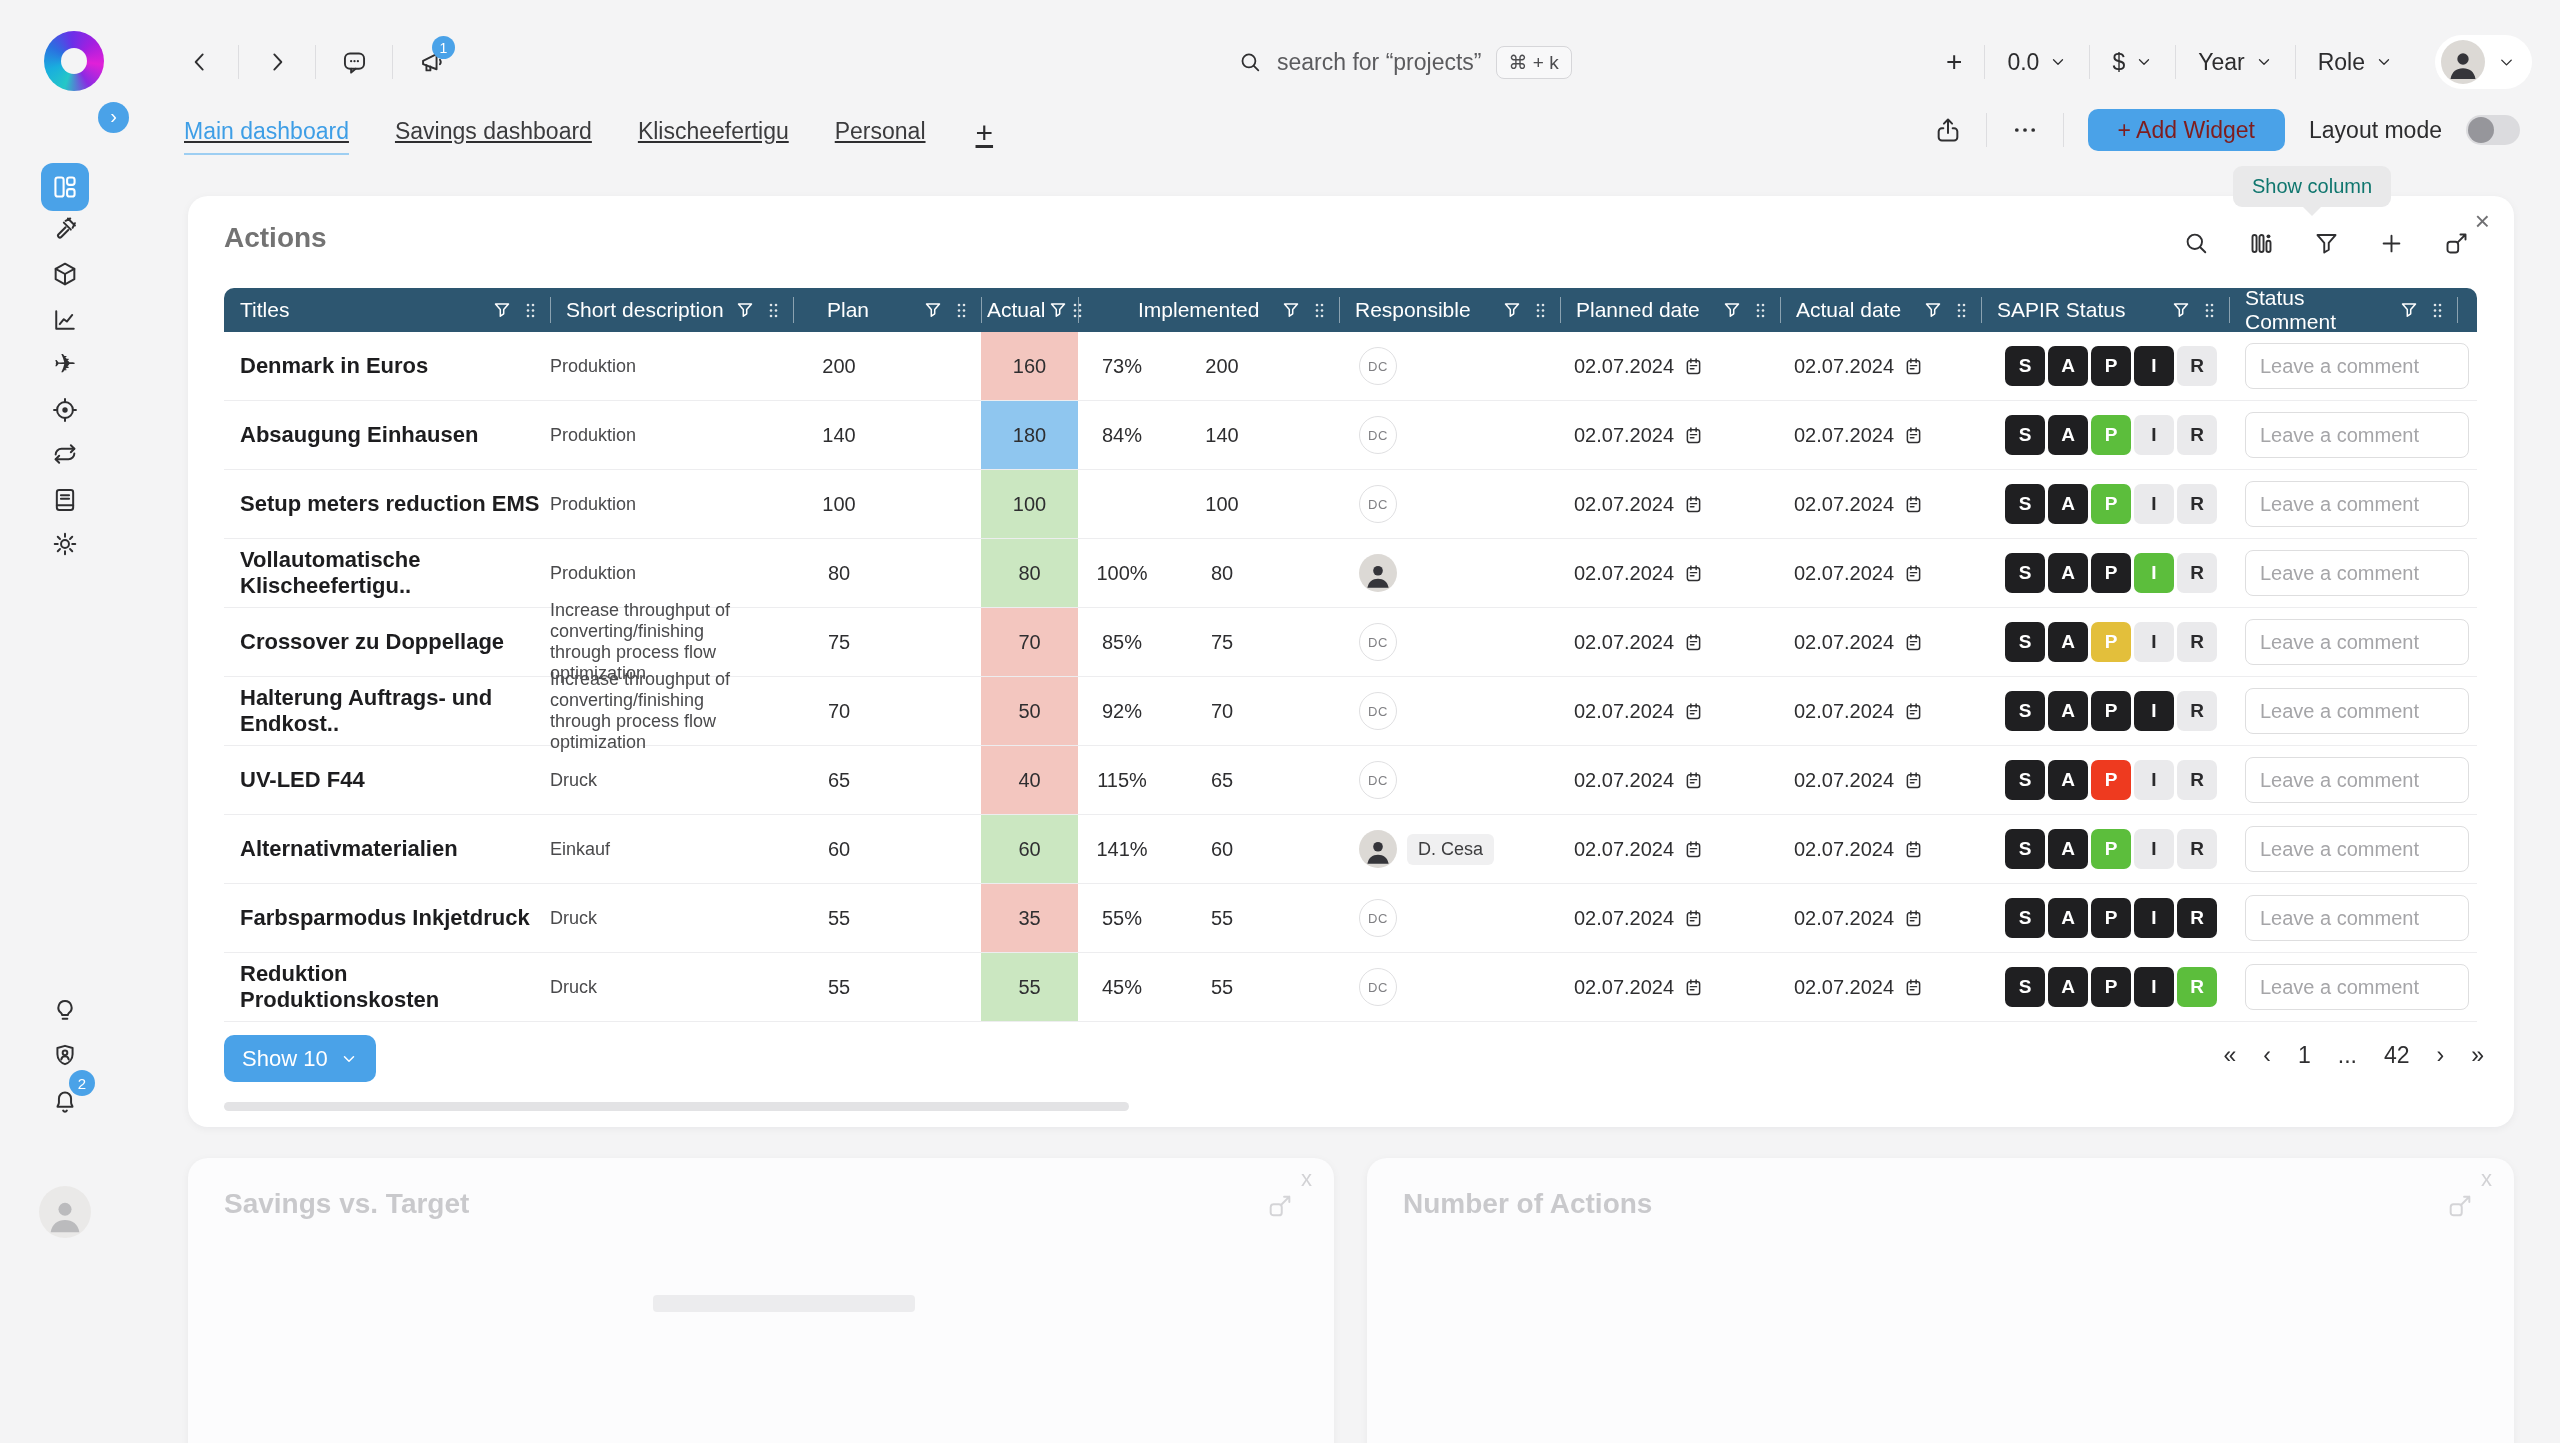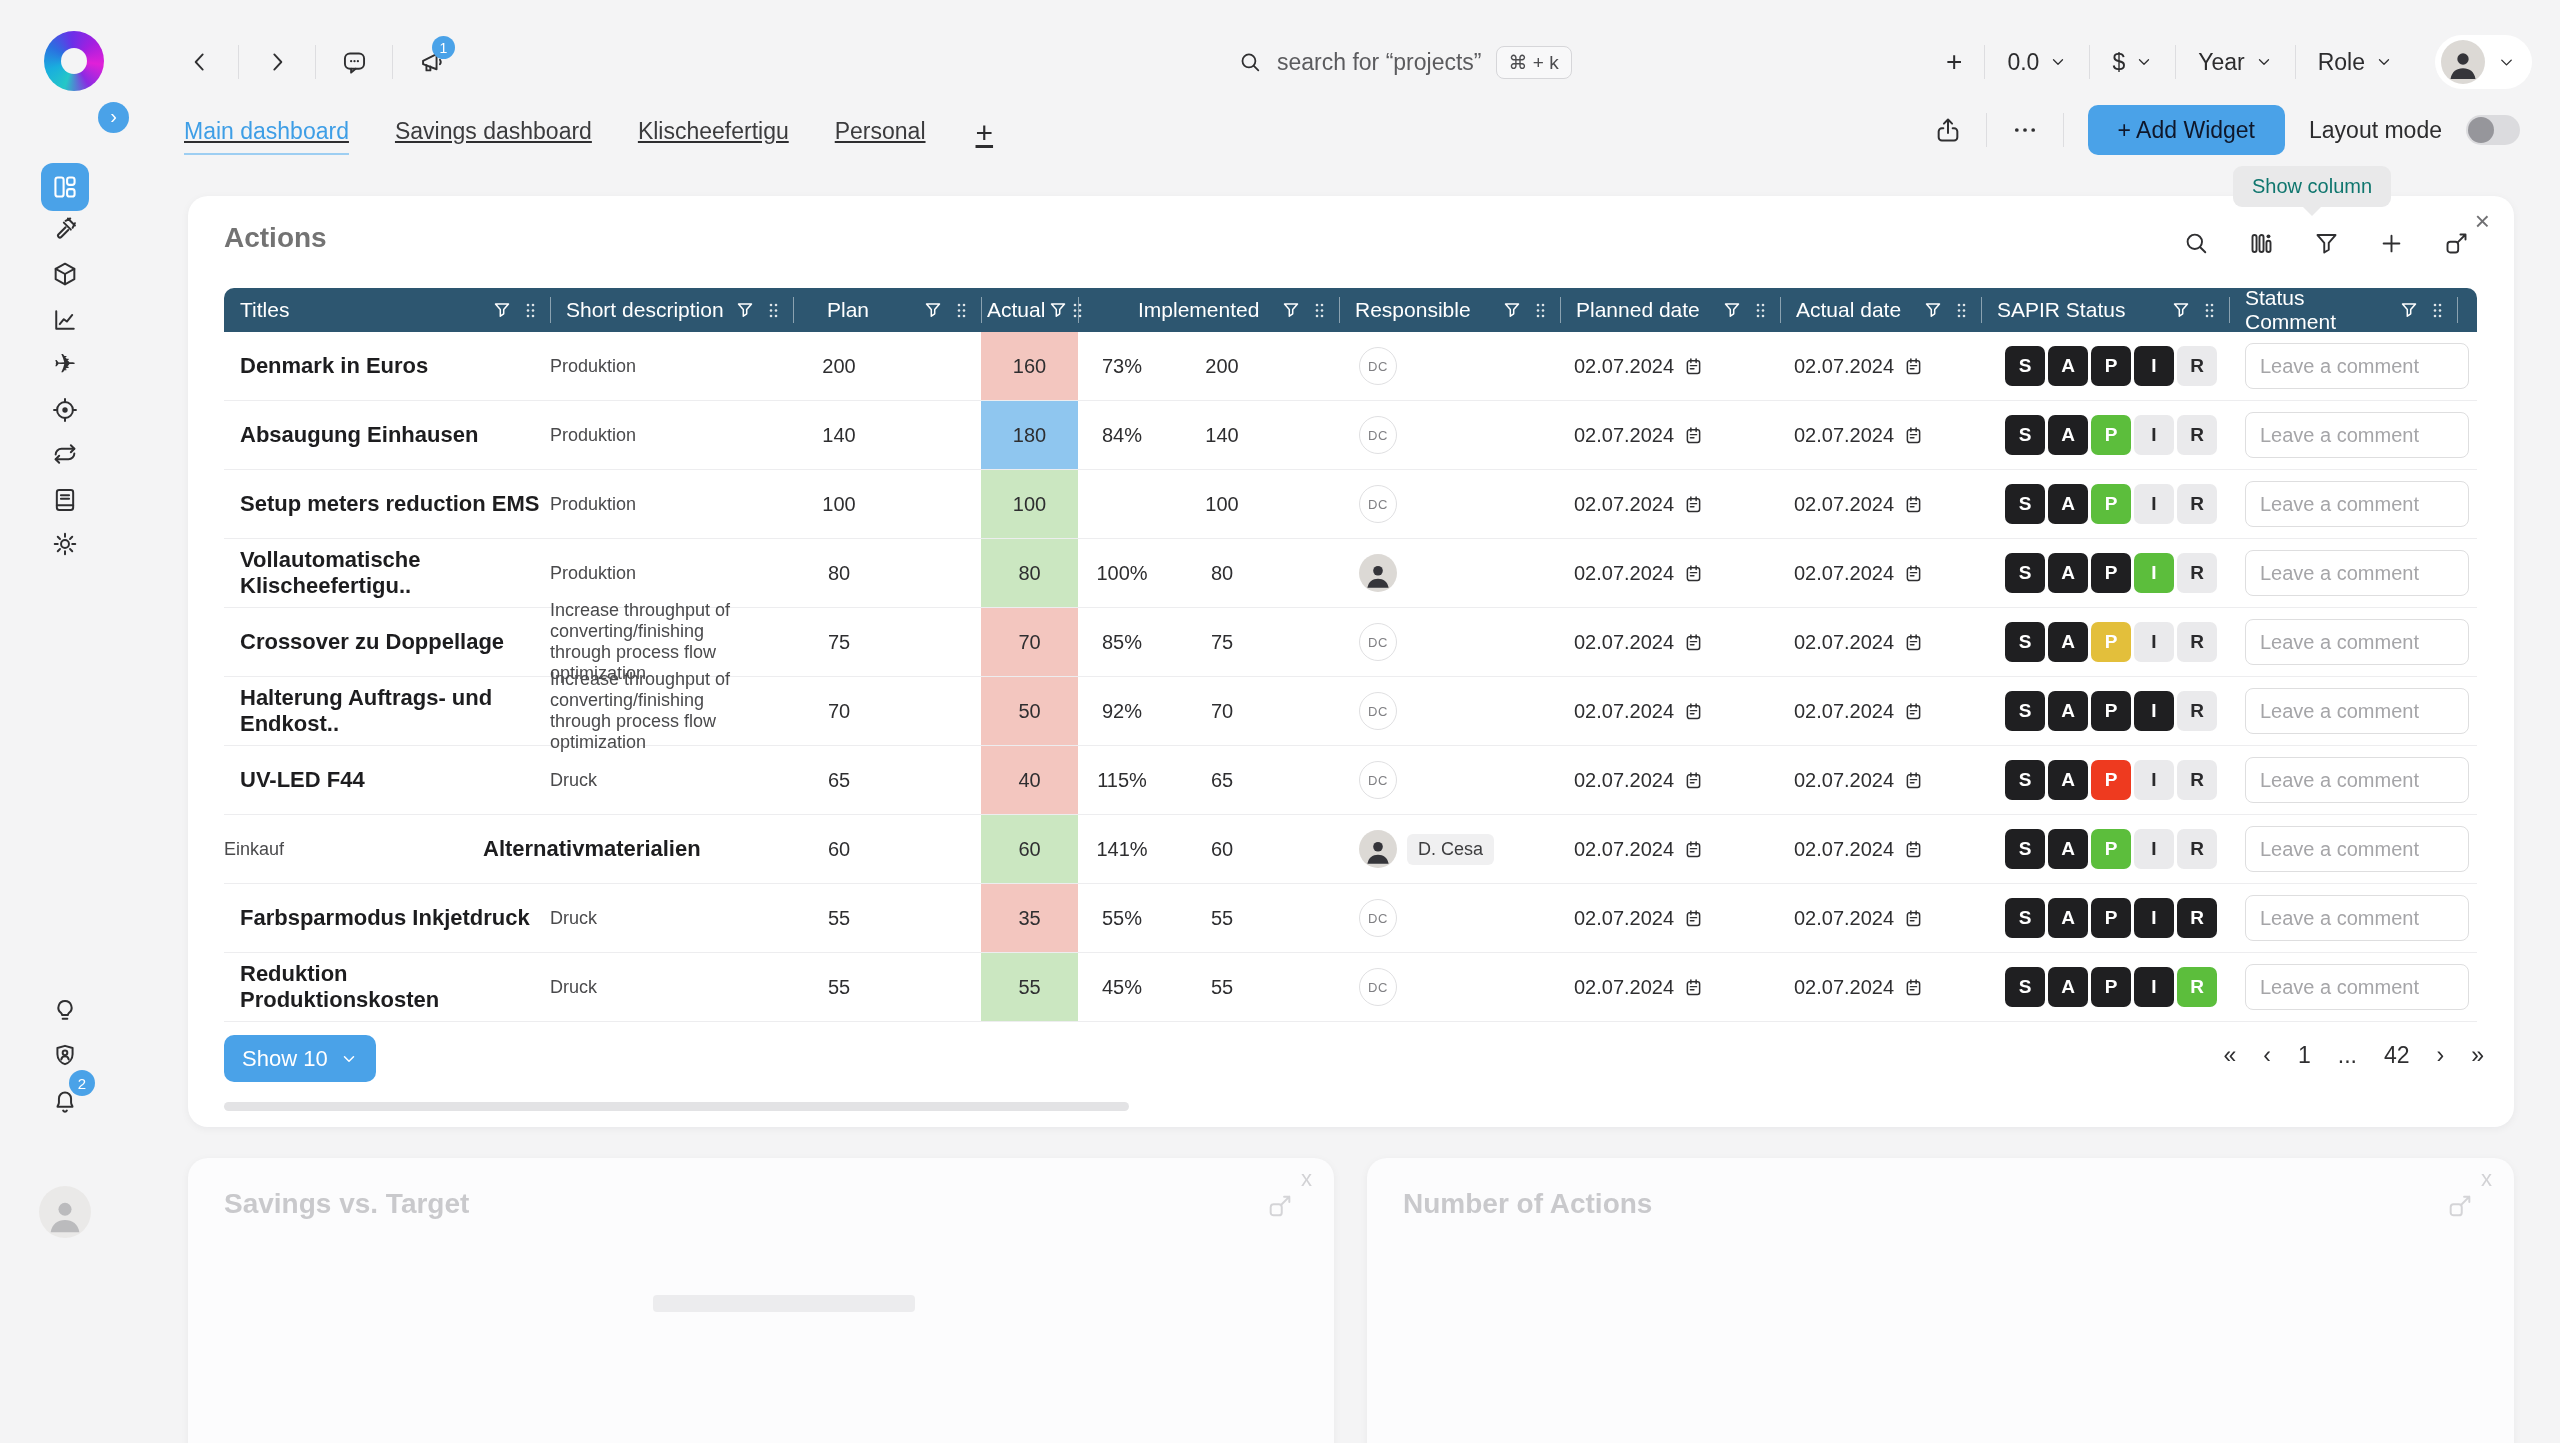--- a/index.html
+++ b/index.html
@@ -30,21 +30,21 @@
   .chev-down svg { display:block; }
   .avatar-pill { display:flex; align-items:center; gap:12px; background:#fff; border-radius:999px; padding:5px 16px 5px 6px; margin-left:20px; cursor:pointer; }
   .avatar-circle { width:44px; height:44px; border-radius:50%; background:#dcd9d5; overflow:hidden; display:flex; align-items:flex-end; justify-content:center; }
 
   
   .tabs { position:absolute; left:184px; top:116px; display:flex; align-items:center; gap:46px;text-decoration:underline; }
   .tab { font-size:23px; color:#3b3b3d; padding-bottom:8px; border-bottom:2px solid transparent; cursor:pointer; }
   .tab.active { color:#3e9ee6; border-bottom-color:#9dcef2; }
   .tab-add { font-size:30px; color:#2c2c2e; margin-left:4px; cursor:pointer; padding-bottom:6px; }
   .toolbar { position:absolute; right:40px; top:104px; display:flex; align-items:center; gap:24px; height:52px; }
-  .btn-primary { background:#4aa2e8; color:#0f172a; border:none; border-radius:10px; height:50px; padding:0 30px; font-size:23px; font-family:inherit; display:flex; align-items:center; gap:12px; cursor:pointer; }
+  .btn-primary { background:#4aa2e8; color:#7f1d1d; border:none; border-radius:10px; height:42px; padding:0 30px; font-size:23px; font-family:inherit; display:flex; align-items:center; gap:12px; cursor:pointer; }
   .layout-label { font-size:23px; color:#2c2c2e; }
   .toggle { width:54px; height:30px; border-radius:15px; background:#dbdbde; position:relative; cursor:pointer; }
   .toggle::after { content:""; position:absolute; left:2px; top:2px; width:26px; height:26px; border-radius:50%; background:#96969b; }
 
   .tooltip { position:absolute; left:2233px; top:166px; background:#e9e9ea; border-radius:9px; padding:9px 19px; font-size:20px; color:#0f766e; z-index:5; }
   .tooltip::after { content:""; position:absolute; left:50%; bottom:-9px; margin-left:-9px; border:9px solid transparent; border-top-color:#e9e9ea; border-bottom:none; }
 
   
   .card { position:absolute; background:#fff; border-radius:20px; box-shadow:0 2px 8px rgba(25,25,45,.05); }
   .card-main { left:188px; top:196px; width:2326px; height:931px; }
@@ -893,25 +893,25 @@
             <span class="sapir sapir-red">P</span>
             <span class="sapir sapir-light">I</span>
             <span class="sapir sapir-light">R</span>
           </div>
     <div class="cell c10 c-comment">
       <input type="text" placeholder="Leave a comment" style="">
     </div>
   </div>
 
   <div class="row">
+    <div class="cell c1 c-title">
+            <span>Alternativmaterialien</span>
+          </div>
     <div class="cell c2 c-desc">
             <span>Einkauf</span>
-          </div>
-    <div class="cell c1 c-title">
-            <span>Alternativmaterialien</span>
           </div>
     <div class="cell c3 c-plan">
             <span>60</span>
           </div>
     <div class="cell c4 c-actual cell-green">
             <span>60</span>
           </div>
     <div class="cell c5 c-impl">
             <span class="pct">141%</span>
             <span class="impl">60</span>

